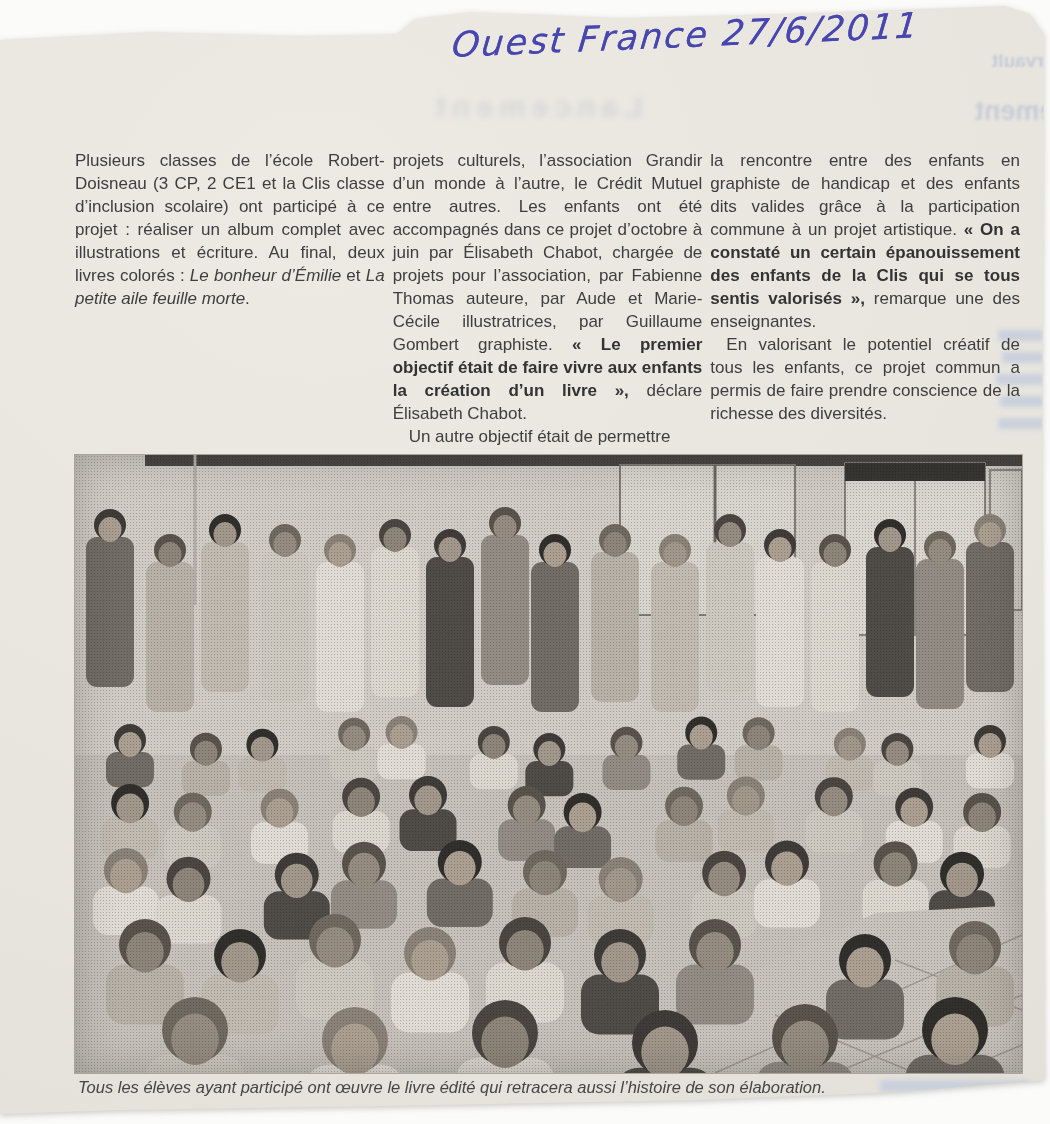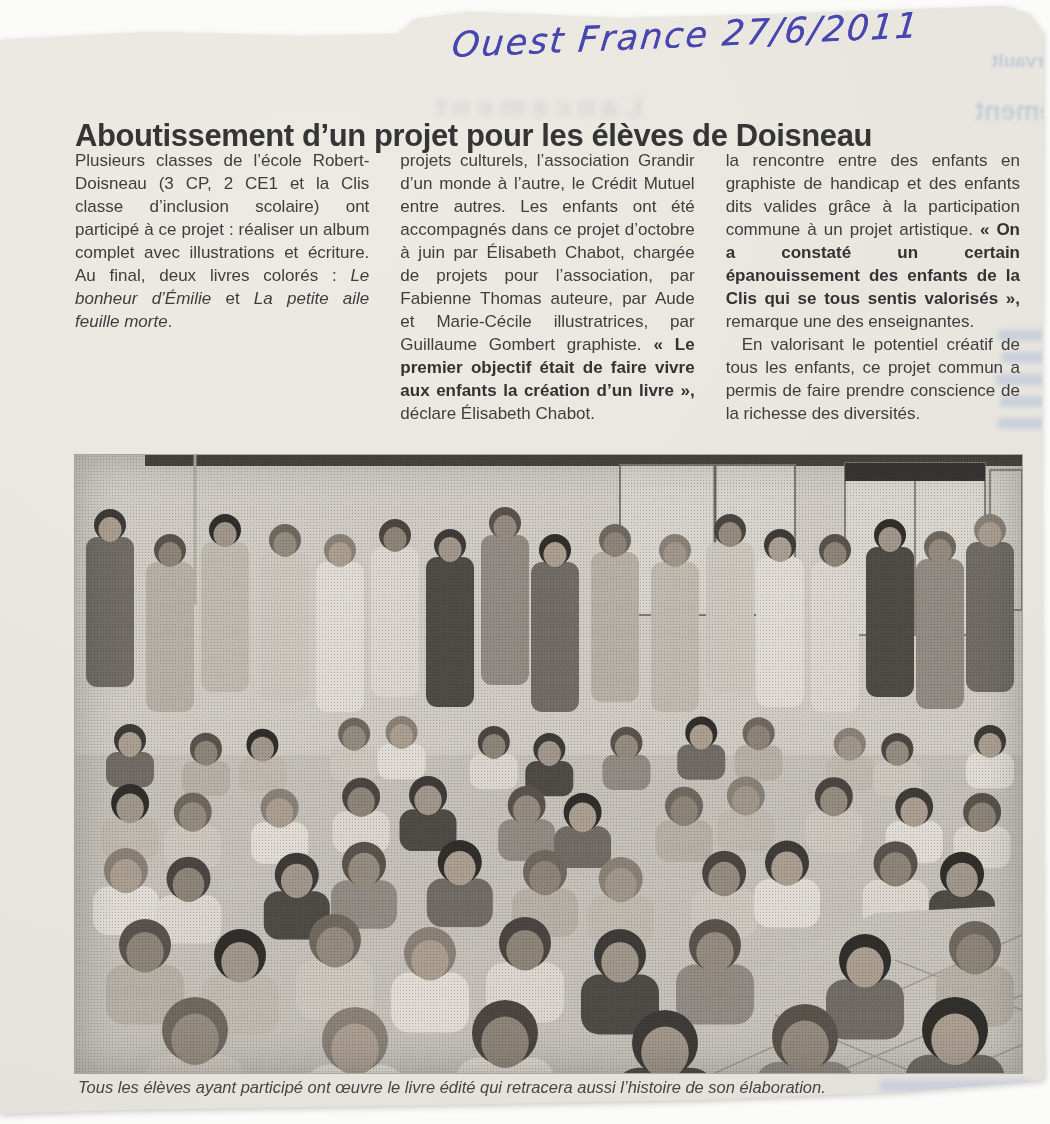--- a/index.html
+++ b/index.html
@@ -35,21 +35,21 @@
     position:absolute;left:452px;top:14px;width:520px;
     font-family:"DejaVu Sans",sans-serif;font-style:italic;font-size:35px;
     color:#4847b0;transform:rotate(-2.4deg) skewX(-8deg);letter-spacing:2px;
     text-shadow:0 0 .6px #5a58c0;
   }
   .headline{position:absolute;left:75px;top:97px;width:930px;font-size:31px;
             font-weight:bold;color:#353535;letter-spacing:-.4px;}
   
   .columns{
     position:absolute;left:75px;top:149px;width:945px;
-    display:grid;grid-template-columns:repeat(3,1fr);column-gap:31px;
+    display:grid;grid-template-columns:repeat(3,1fr);column-gap:8px;
     font-size:17px;line-height:23px;color:#3e3e3e;text-align:justify;
   }
   .columns p{margin:0;}
   .columns p.ind{text-indent:16px;}
   .seg-i{font-style:italic;}
   .seg-b{font-weight:bold;color:#333;}
   
   figure{margin:0;}
   .photo-frame{
     position:absolute;left:75px;top:455px;width:947px;height:618px;
@@ -75,28 +75,28 @@
       <div class="ghost ghost-town">Orvault</div>
       <div class="ghost ghost-lancem">Lancement</div>
       <div class="ghost-bar" style="left:998px;top:330px;width:46px;height:11px"></div>
       <div class="ghost-bar" style="left:1002px;top:352px;width:42px;height:11px"></div>
       <div class="ghost-bar" style="left:996px;top:374px;width:48px;height:11px"></div>
       <div class="ghost-bar" style="left:1000px;top:396px;width:44px;height:11px"></div>
       <div class="ghost-bar" style="left:998px;top:418px;width:46px;height:11px"></div>
       <div class="ghost-bar" style="left:880px;top:1080px;width:150px;height:12px"></div>
       <div class="ghost-bar" style="left:900px;top:1098px;width:130px;height:11px"></div>
 
-      <h1 class="headline">Aboutissement d’un projet pour les élèves de Doisneau</h1>
 
       <div class="columns">
         <div>
             <p><span class="seg-n">Plusieurs classes de l’école Robert-Doisneau (3 CP, 2 CE1 et la Clis classe d’inclusion scolaire) ont participé à ce projet : réaliser un album complet avec illustrations et écriture. Au final, deux livres colorés : </span><span class="seg-i">Le bonheur d’Émilie</span><span class="seg-n"> et </span><span class="seg-i">La petite aile feuille morte</span><span class="seg-n">.</span></p>
           </div>
         <div>
             <p><span class="seg-n">projets culturels, l’association Grandir d’un monde à l’autre, le Crédit Mutuel entre autres. Les enfants ont été accompagnés dans ce projet d’octobre à juin par Élisabeth Chabot, chargée de projets pour l’association, par Fabienne Thomas auteure, par Aude et Marie-Cécile illustratrices, par Guillaume Gombert graphiste. </span><span class="seg-b">« Le premier objectif était de faire vivre aux enfants la création d’un livre »,</span><span class="seg-n"> déclare Élisabeth Chabot.</span></p>
+            <p class="ind"><span class="seg-n">Un autre objectif était de permettre</span></p>
           </div>
         <div>
             <p><span class="seg-n">la rencontre entre des enfants en graphiste de handicap et des enfants dits valides grâce à la participation commune à un projet artistique. </span><span class="seg-b">« On a constaté un certain épanouissement des enfants de la Clis qui se tous sentis valorisés »,</span><span class="seg-n"> remarque une des enseignantes.</span></p>
             <p class="ind"><span class="seg-n">En valorisant le potentiel créatif de tous les enfants, ce projet commun a permis de faire prendre conscience de la richesse des diversités.</span></p>
           </div>
       </div>
 
       <figure>
         <div class="photo-frame" title="Photo noir et blanc : de nombreux enfants assis sur un sol carrelé, parents et enseignants debout derrière">
           <svg viewBox="0 0 947 618" preserveAspectRatio="none">

